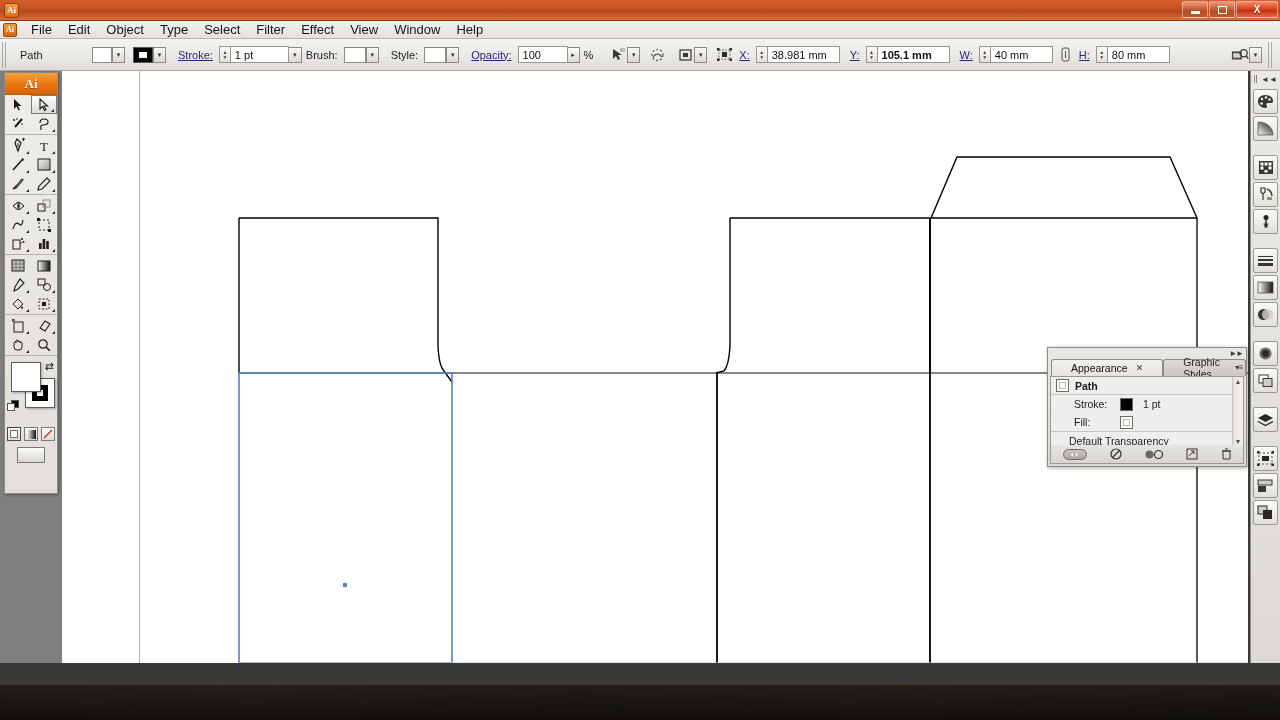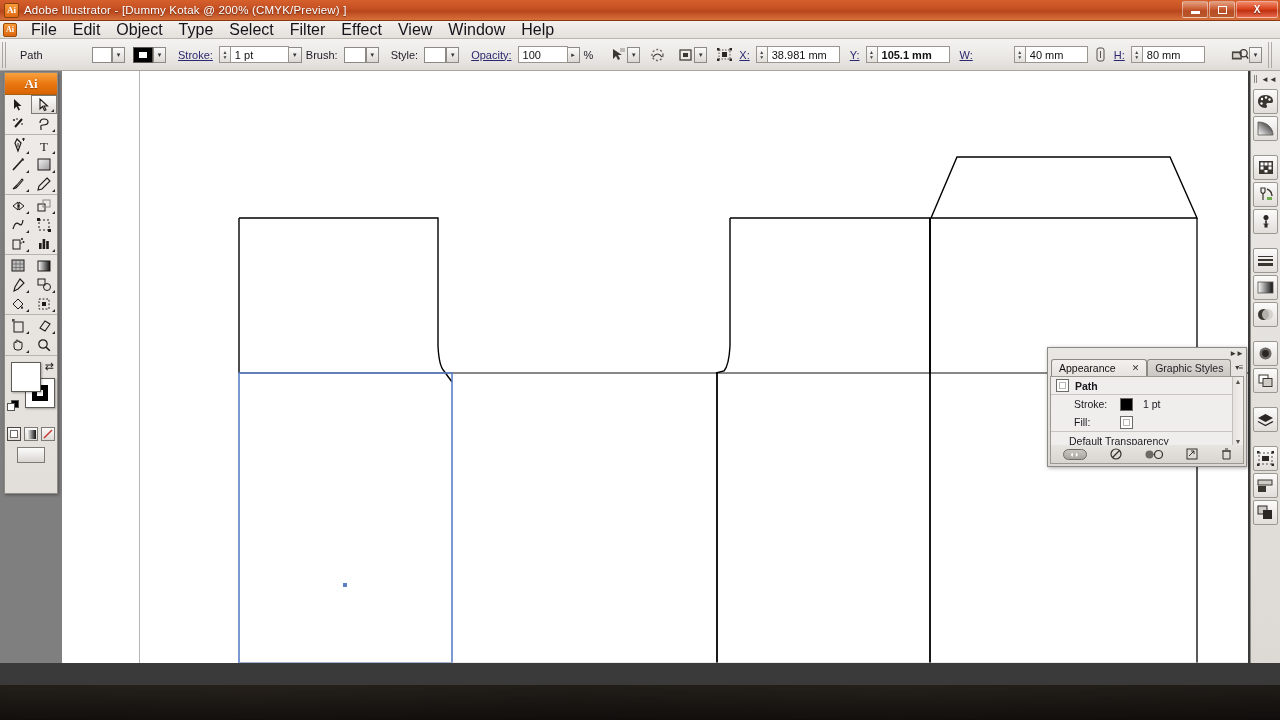--- a/index.html
+++ b/index.html
@@ -53,21 +53,21 @@
   }
   .menu-ai-icon {
     width: 14px; height: 14px; margin-left: 3px; margin-right: 6px;
     background: linear-gradient(to bottom, #f79b3a, #dd6510);
     border: 1px solid #9a4a09; border-radius: 2px;
     color: #fff; font-size: 8px; font-weight: bold;
     display: flex; align-items: center; justify-content: center;
     font-family: "Liberation Serif", serif;
   }
   .menu-item {
-    padding: 2px 8px; font-size: 16px; color: #15131a; cursor: default;
+    padding: 2px 8px; font-size: 13px; color: #15131a; cursor: default;
     white-space: nowrap;
   }
 
   
   .controlbar {
     position: absolute; left: 0; top: 39px; width: 1280px; height: 32px;
     background: linear-gradient(to bottom, #f4f3f1 0%, #eceae7 50%, #dfdcd8 100%);
     border-bottom: 1px solid #a9a5a0;
     display: flex; align-items: center;
   }
@@ -188,21 +188,21 @@
     position: absolute; left: 1047px; top: 347px; width: 200px; height: 120px;
     background: linear-gradient(to bottom,#e9e7e4,#dcd9d5);
     border: 1px solid #8d8a85;
     box-shadow: 1px 1px 4px rgba(0,0,0,.35);
     font-size: 10.5px; color: #1b1820;
   }
   .panel-titlerow { height: 11px; position: relative; }
   .panel-collapse { position: absolute; right: 3px; top: 1px; font-size: 8px; color: #3a3630; letter-spacing:-1px;}
   .panel-tabs { display: flex; height: 17px; padding-left: 3px; position: relative; }
   .panel-tab {
-    height: 17px; padding: 0 7px; display: flex; align-items: center; gap: 16px;
+    height: 17px; padding: 0 19px; display: flex; align-items: center; gap: 8px;
     border: 1px solid #8d8a85; border-bottom: none; border-radius: 3px 3px 0 0;
     background: linear-gradient(to bottom,#dedbd7,#cbc8c3);
     color: #262228; font-size: 10.5px;
   }
   .panel-tab.active { background: linear-gradient(to bottom,#f3f1ee,#e6e3df); color:#111; }
   .panel-tab .x { font-size: 9px; color: #3a3630; }
   .panel-menu { position: absolute; right: 3px; top: 4px; font-size: 8px; color:#3a3630; letter-spacing:-.5px;}
   .panel-body {
     margin: 0 2px; background: #f0eeec; border: 1px solid #9b9791; border-bottom:none;
     height: 69px; position: relative; overflow: hidden;
@@ -283,21 +283,20 @@
 </style>
 </head>
 <body>
 
 <div id="app">
 
   <div class="desk-bg"></div>
 
   <div class="titlebar">
     <div class="ai-mini">Ai</div>
-    <div class="title-text">Adobe Illustrator - [Dummy Kotak @ 200% (CMYK/Preview) ]</div>
     <div class="win-btns">
       <div class="win-btn">
           <div class="win-glyph-min"></div>
         </div>
       <div class="win-btn">
           <div class="win-glyph-max"></div>
         </div>
       <div class="win-btn close">
           <span>X</span>
         </div>
@@ -403,21 +402,21 @@
     </div>
     <div class="cb-label link" style="margin-left:10px;">Y:</div>
     <div style="display:flex;align-items:flex-end;font-weight:bold;">
       <div class="cb-spin">
           <span>▲</span>
           <span>▼</span>
         </div>
       <div class="cb-field" style="width:72px;">105.1 mm</div>
     </div>
     <div class="cb-label link" style="margin-left:10px;">W:</div>
-    <div style="display:flex;align-items:flex-end;margin-left:35px;">
+    <div style="display:flex;align-items:flex-end;">
       <div class="cb-spin">
           <span>▲</span>
           <span>▼</span>
         </div>
       <div class="cb-field" style="width:62px;">40 mm</div>
     </div>
     <div class="cb-icon-btn" style="margin-left:4px;">
       <svg width="9" height="15" viewBox="0 0 9 15">
           <rect x="1" y="1" width="7" height="13" rx="2" fill="none" stroke="#55514c" stroke-width="1"></rect>
           <path d="M4.5 4v7" stroke="#55514c" stroke-width="1"></path>

